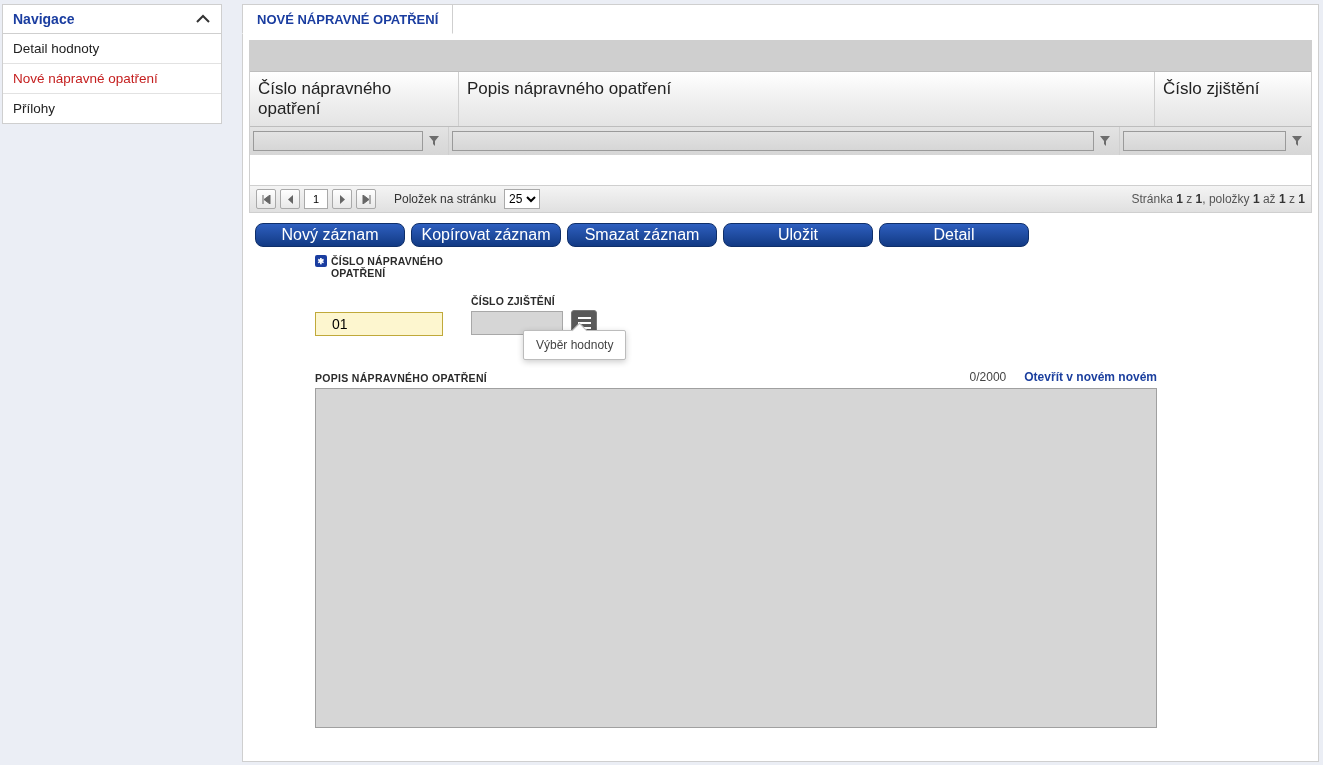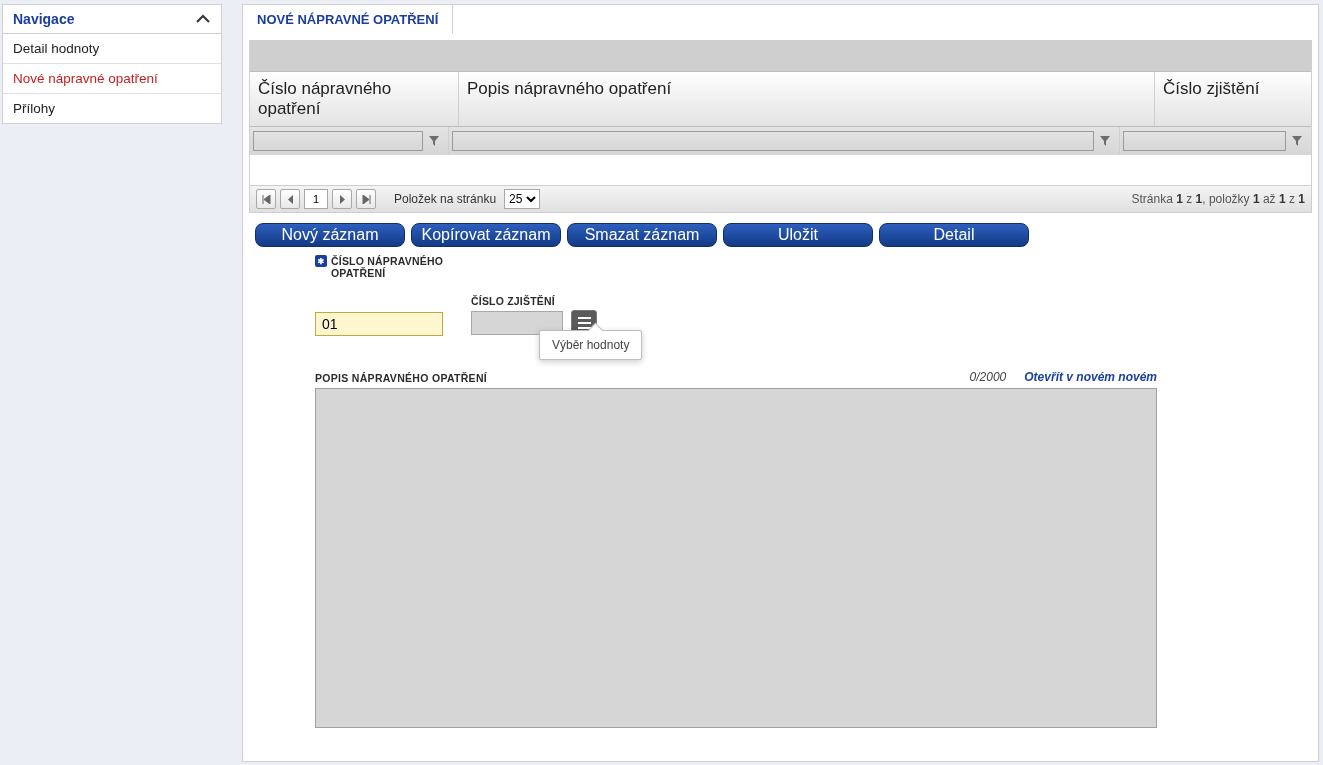--- a/index.html
+++ b/index.html
@@ -98,37 +98,37 @@
     color:#fff;border:1px solid #0f2f6a;border-radius:8px;
     font-size:16px;cursor:pointer;
     display:flex;align-items:center;justify-content:center;
   }
   .form-body{margin:8px 0 0 60px;position:relative;}
   .required-label{display:flex;align-items:flex-start;gap:4px;font-size:10.5px;font-weight:bold;color:#2b2b2b;letter-spacing:.2px;}
   .req-icon{width:12px;height:12px;background:var(--brand-blue);color:#fff;font-size:8px;border-radius:2px;display:flex;align-items:center;justify-content:center;font-weight:bold;flex:none;}
   .row1{display:flex;align-items:flex-end;gap:28px;margin-top:16px;}
   .field{display:flex;flex-direction:column;gap:3px;}
   .field label{font-size:10.5px;font-weight:bold;color:#2b2b2b;letter-spacing:.2px;}
-  .txt{height:24px;border:1px solid #a8a8a8;padding:0 6px;font-size:14px;box-sizing:border-box;}
+  .txt{height:24px;border:1px solid #a8a8a8;padding:0 16px;font-size:14px;box-sizing:border-box;}
   .txt.yellow{background:var(--yellow-field);border:1px solid #c0a93a;width:128px;}
   .txt.grey{background:var(--disabled-field);width:92px;}
   .pick-btn{width:24px;height:24px;border:1px solid #777;background:#5a5a5a;color:#fff;border-radius:3px;display:flex;align-items:center;justify-content:center;cursor:pointer;}
   .pick-row{display:flex;align-items:center;gap:8px;}
   .tooltip{
-    position:absolute;left:224px;top:75px;background:#fff;border:1px solid #bcbcbc;border-radius:2px;
+    position:absolute;left:208px;top:75px;background:#fff;border:1px solid #bcbcbc;border-radius:2px;
     box-shadow:0 2px 6px rgba(0,0,0,.2);padding:7px 12px;font-size:12px;color:#444;z-index:5;
   }
   .tooltip::before{
     content:"";position:absolute;top:-6px;left:50px;width:10px;height:10px;background:#fff;border-left:1px solid #bcbcbc;border-top:1px solid #bcbcbc;transform:rotate(45deg);
   }
   .desc-header{display:flex;justify-content:space-between;align-items:flex-end;margin:34px 0 4px 0;width:842px;}
   .desc-header .lbl{font-size:10.5px;font-weight:bold;color:#2b2b2b;letter-spacing:.3px;}
   .desc-header .cnt{font-size:12px;color:#444;}
   .desc-header .link{font-size:12px;color:var(--link-blue);font-weight:bold;cursor:pointer;margin-left:18px;}
-  .desc-right{display:flex;align-items:center;font-style:italic;}
+  .desc-right{display:flex;align-items:center;}
   .big-text{
     width:842px;height:340px;border:1px solid #a0a0a0;background:var(--disabled-field);
     box-sizing:border-box;resize:none;font-family:inherit;font-size:13px;padding:4px;
   }
 </style>
 </head>
 <body>
 
 <div class="layout">
 

